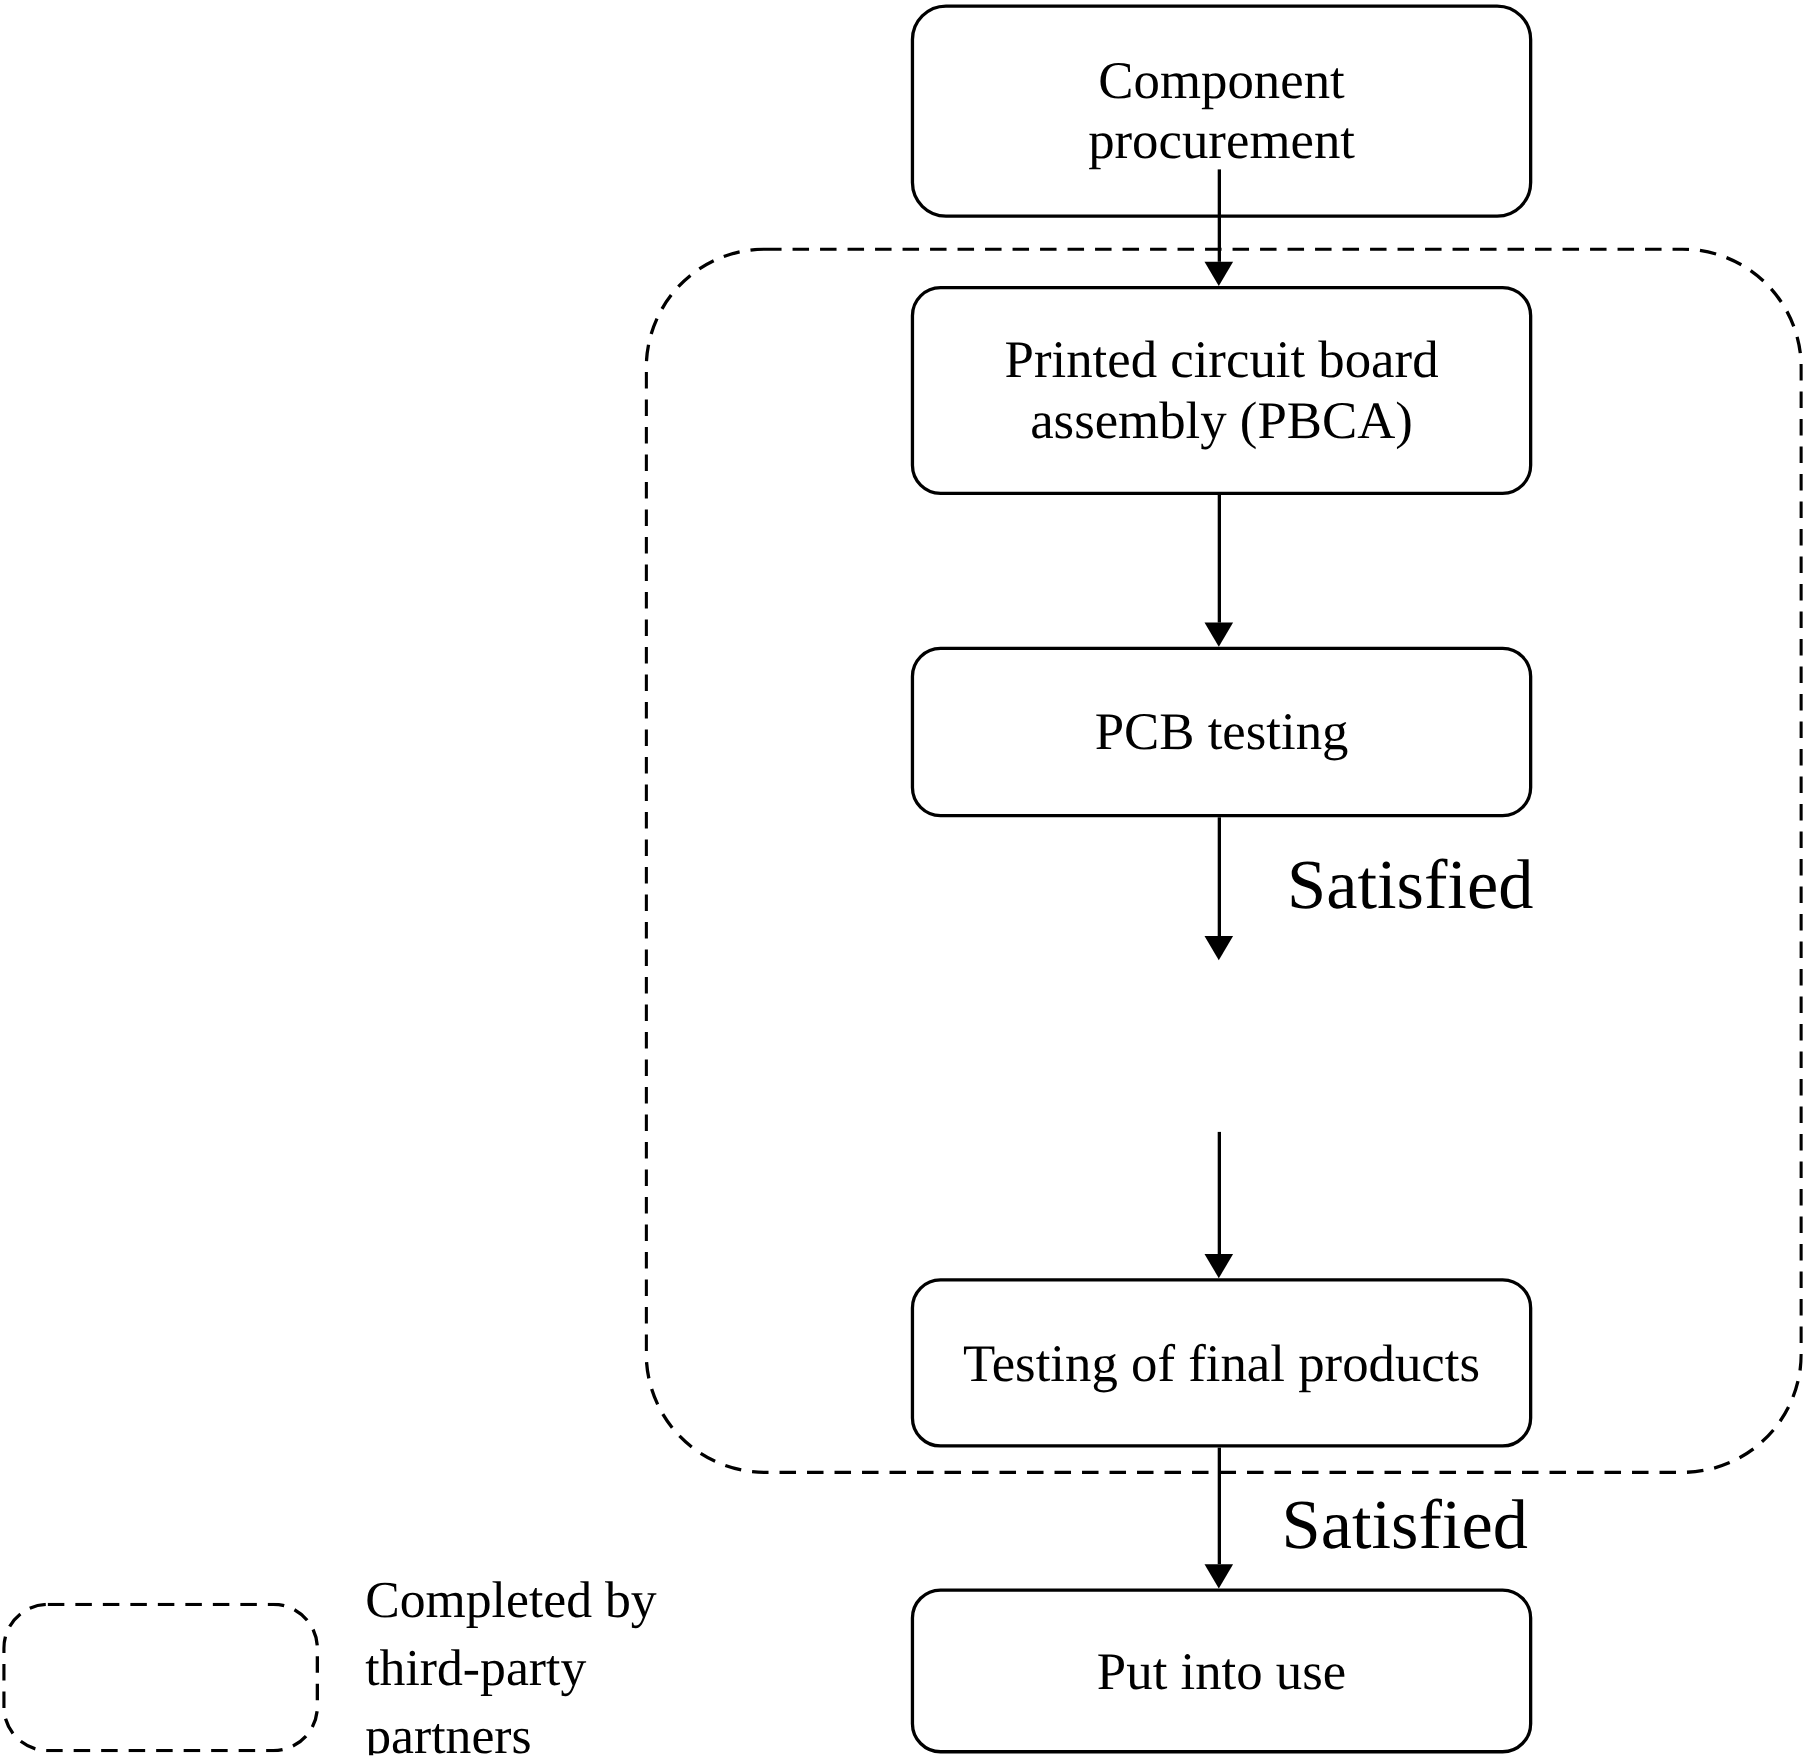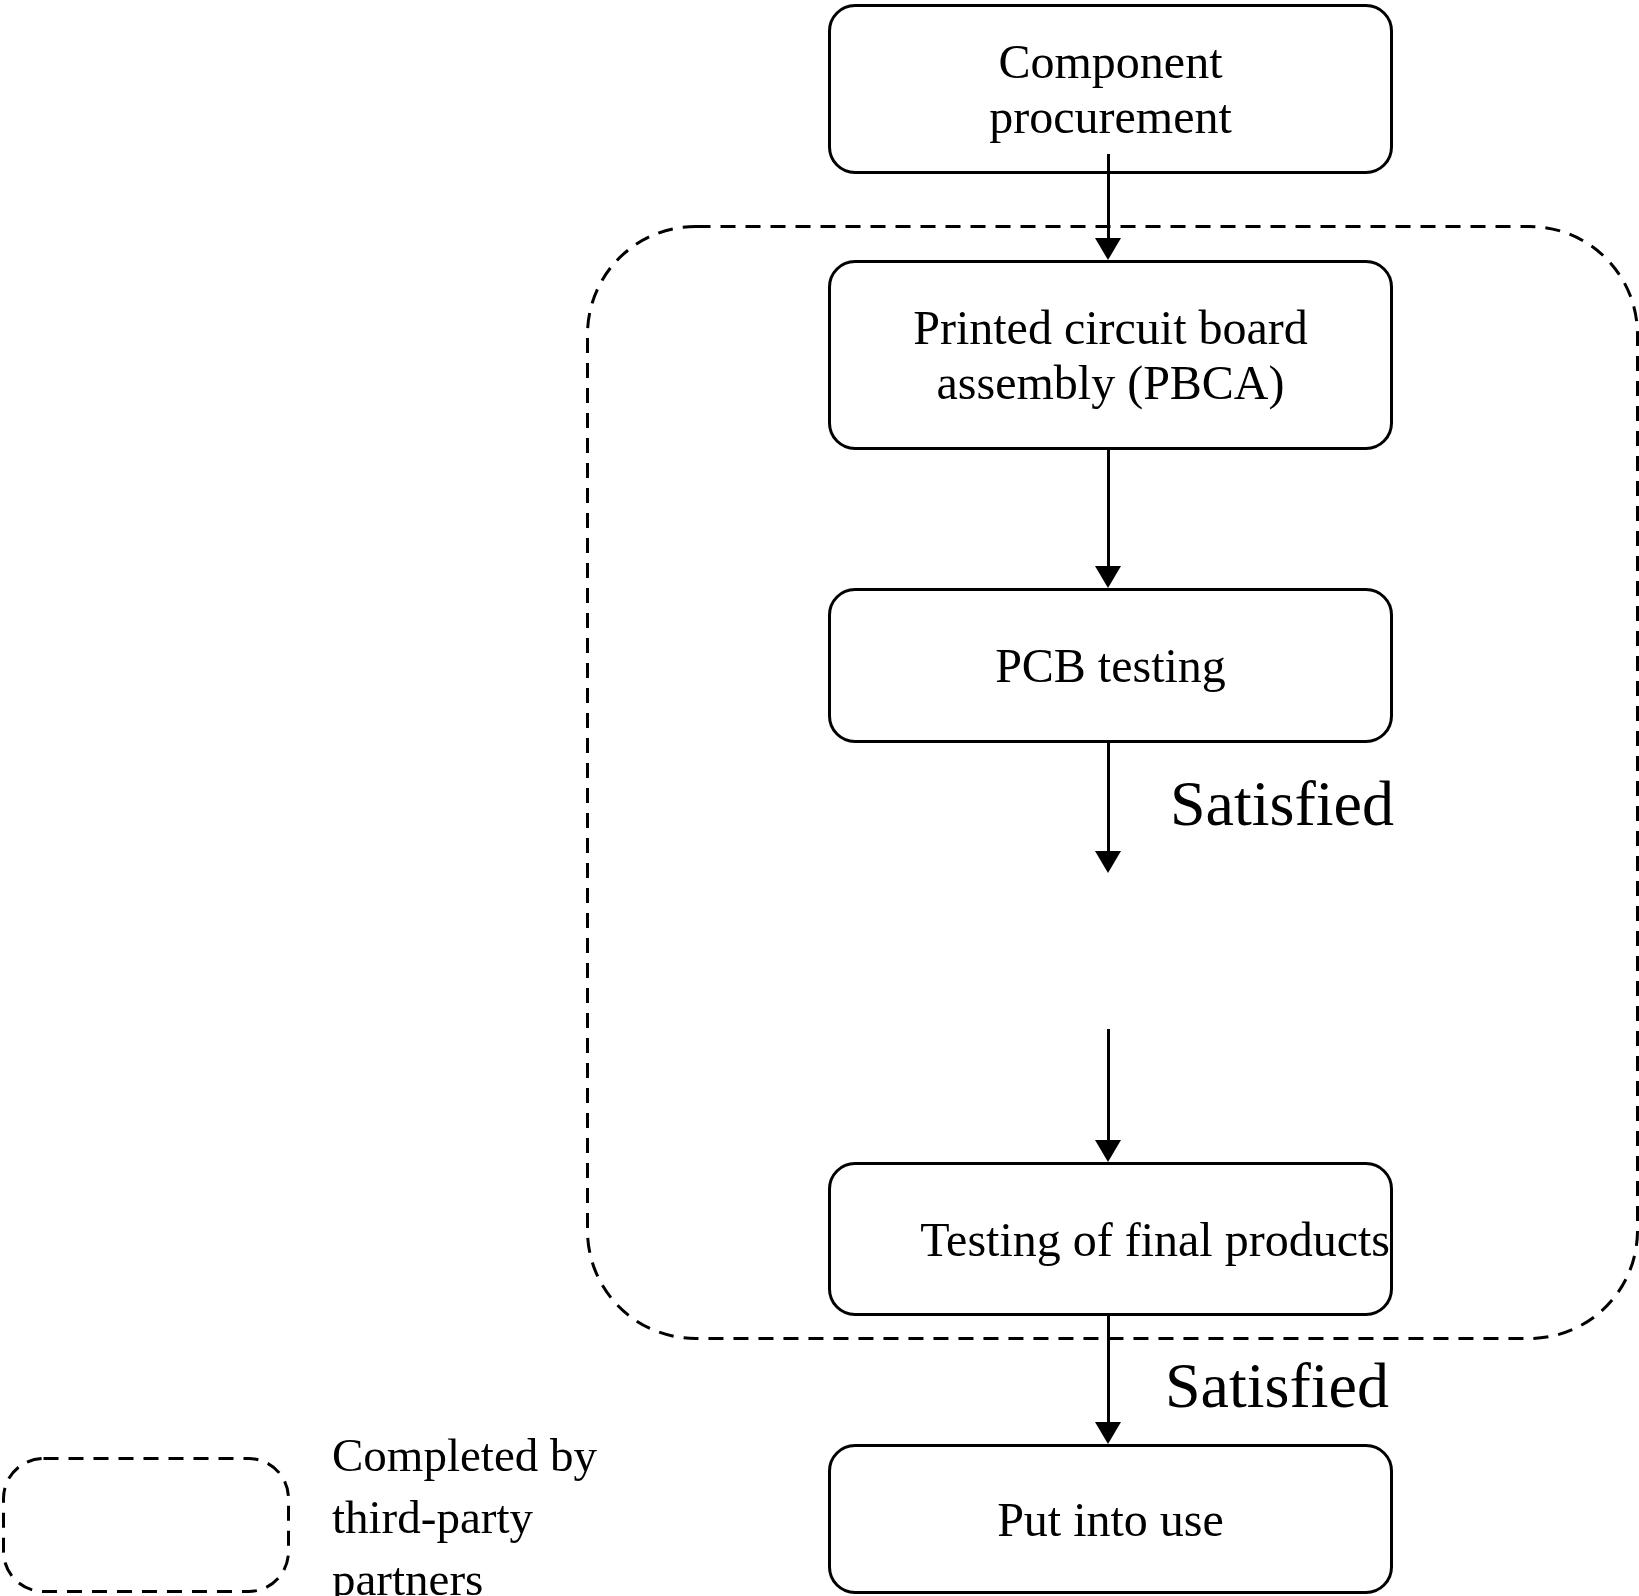--- a/index.html
+++ b/index.html
@@ -23,25 +23,25 @@
     background: #ffffff;
     display: flex;
     align-items: center;
     justify-content: center;
     text-align: center;
     font-size: 48px;
     line-height: 55px;
   }
   .node-label { display: inline-block; }
   .node-label--narrow { max-width: 330px; }
-  .node--b1 { top: 4px;    height: 170px; }
+  .node--b1 { top: 4px;    height: 194px; border-radius: 32px; }
   .node--b2 { top: 260px;  height: 190px; }
   .node--b3 { top: 588px;  height: 155px; }
   .node--b4 { top: 873px;  height: 156px; }
-  .node--b5 { top: 1162px; height: 154px; justify-content: flex-end; }
+  .node--b5 { top: 1162px; height: 154px; }
   .node--b6 { top: 1444px; height: 150px; justify-content: center; }
   .edge {
     position: absolute;
     left: 1095px;
     width: 26px;
     display: flex;
     flex-direction: column;
     align-items: center;
   }
   .edge-line { width: 3px; flex: 1 1 auto; background: #000000; }

